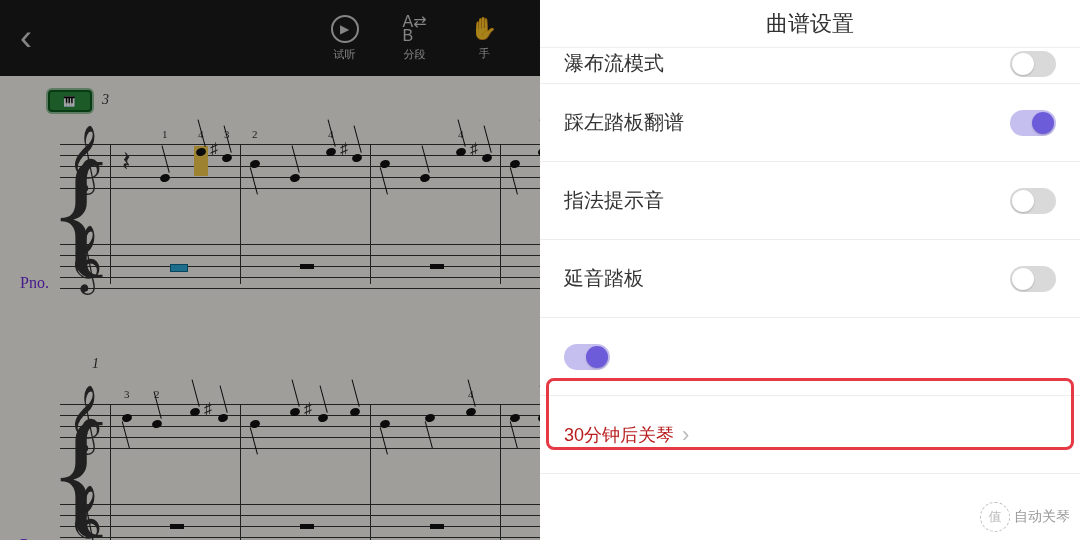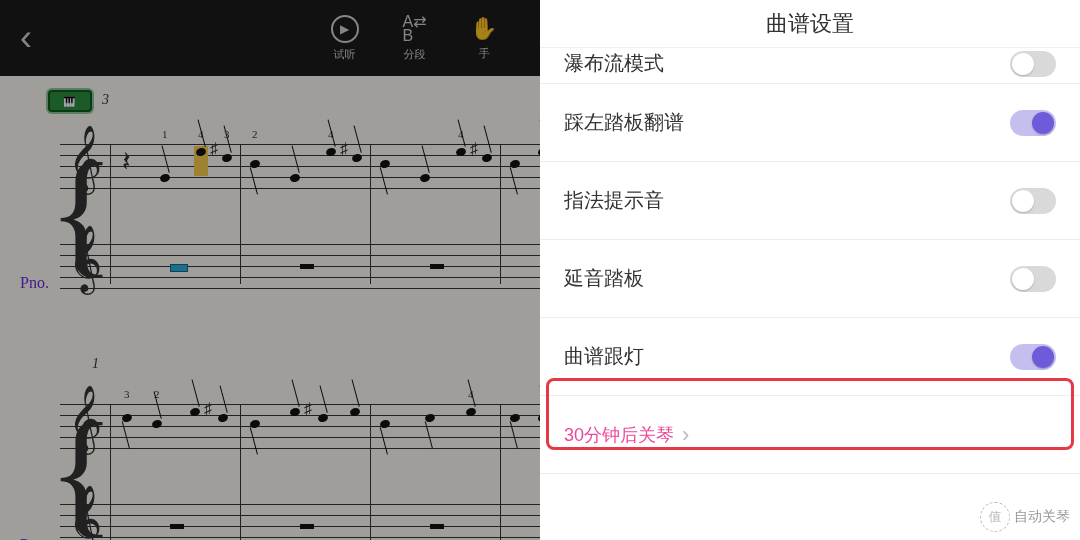--- a/index.html
+++ b/index.html
@@ -44,21 +44,21 @@
 .yellow-hl { position: absolute; width: 14px; height: 30px; background: #f2c94c; }
 
 
 .right-panel { position: absolute; left: 540px; top: 0; width: 540px; height: 540px; background: #fff; display: flex; flex-direction: column; }
 .settings-header { height: 48px; display: flex; align-items: center; justify-content: center; border-bottom: 1px solid #eee; }
 .settings-title { font-size: 22px; color: #333; }
 .settings-list { flex: 1; overflow: hidden; }
 .setting-item { height: 78px; display: flex; align-items: center; padding: 0 24px; border-bottom: 1px solid #ededed; background: #fff; position: relative; }
 .setting-item.partial { height: 36px; align-items: flex-end; padding-bottom: 6px; }
 .setting-label { font-size: 20px; color: #333; flex: 1; }
-.setting-value { font-size: 18px; color: #ec4899; margin-right: 8px; }
+.setting-value { font-size: 18px; color: #b91c1c; margin-right: 8px; }
 .chevron { color: #bbb; font-size: 22px; }
 .toggle { width: 46px; height: 26px; border-radius: 13px; background: #d9d9d9; position: relative; }
 .toggle .knob { position: absolute; width: 22px; height: 22px; border-radius: 50%; background: #fff; top: 2px; left: 2px; box-shadow: 0 1px 2px rgba(0,0,0,0.2); }
 .toggle.on { background: #c5bff0; }
 .toggle.on .knob { left: auto; right: 2px; background: #6d5cda; }
 .highlight-box { position: absolute; border: 3px solid #e63946; border-radius: 8px; pointer-events: none; }
 .hb1 { left: 546px; top: 378px; width: 528px; height: 72px; }
 
 
 .watermark { position: absolute; right: 10px; bottom: 8px; font-size: 14px; color: #999; display: flex; align-items: center; }
@@ -218,21 +218,20 @@
           <div class="knob"></div>
         </div>
     </div>
     <div class="setting-item">
       <span class="setting-label">延音踏板</span>
       <div class="toggle">
           <div class="knob"></div>
         </div>
     </div>
     <div class="setting-item">
-      <span class="setting-label">曲谱跟灯</span>
       <div class="toggle on">
           <div class="knob"></div>
         </div>
     </div>
     <div class="setting-item">
       <span class="setting-value">30分钟后关琴</span>
       <span class="chevron">›</span>
     </div>
   </div>
 </div>

